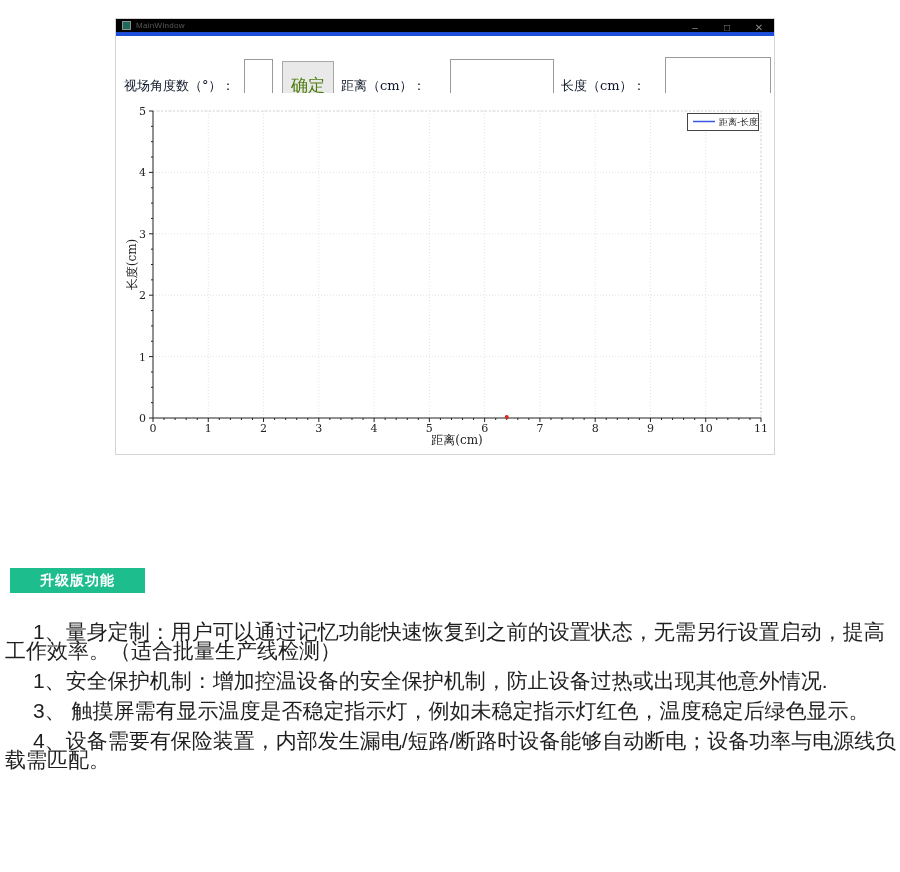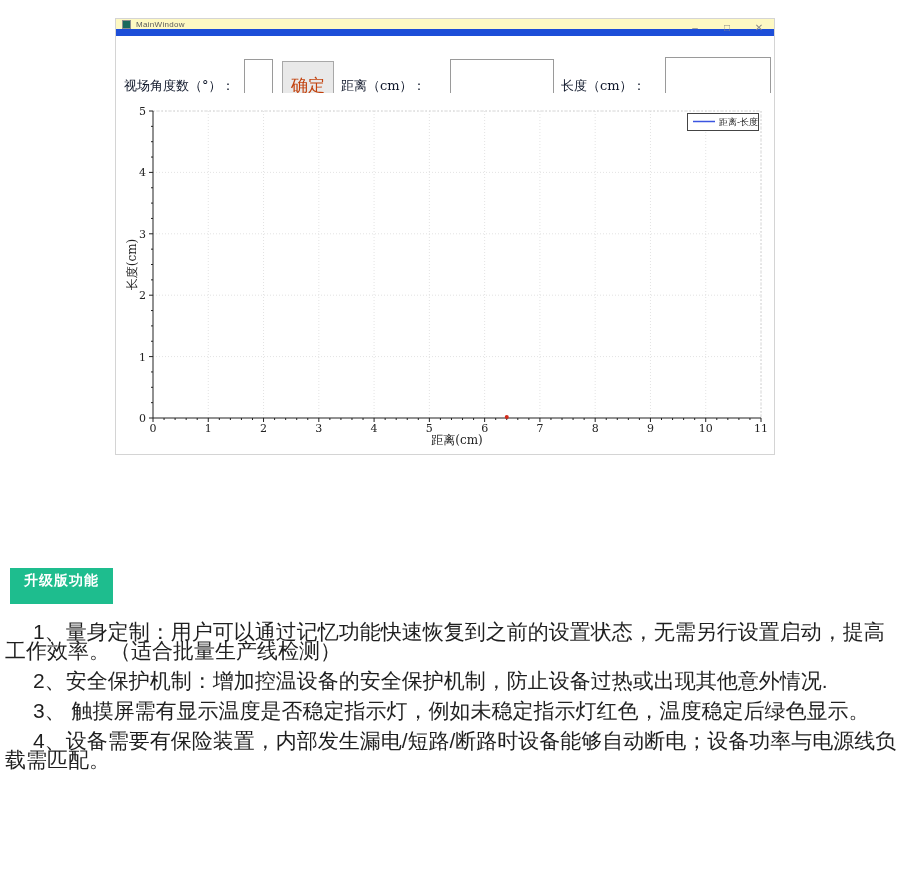--- a/index.html
+++ b/index.html
@@ -2,45 +2,45 @@
 <html><head>
 <meta charset="utf-8">
 <style>
   * { margin:0; padding:0; box-sizing:border-box; }
   html,body { width:900px; height:872px; background:#ffffff; font-family:"Liberation Sans",sans-serif; color:#262626; }
   #page { position:relative; width:900px; height:872px; background:#fff; overflow:hidden; }
 
   
   .app-window { position:absolute; left:115px; top:18px; width:660px; height:437px;
                 background:#fff; border:1px solid #d4d4d4; }
-  .titlebar { position:absolute; left:0; top:0; width:100%; height:17px; background:#fef9c3;
-              border-bottom:7px solid #1d4ed8; display:flex; align-items:center; }
+  .titlebar { position:absolute; left:0; top:0; width:100%; height:17px; background:#000000;
+              border-bottom:4px solid #1d4ed8; display:flex; align-items:center; }
   .win-icon { width:9px; height:9px; margin-left:6px; border:1px solid #8f8f8f; background:#1c6b5c; }
   .win-title { font-size:8px; color:#5a5a5a; margin-left:5px; letter-spacing:0.3px; }
   .win-controls { position:absolute; right:8px; top:0; height:17px; display:flex; gap:18px; align-items:center; }
   .win-btn { font-size:10px; color:#8a8a8a; line-height:17px; width:14px; text-align:center; cursor:default; }
 
   
   .form-label { position:absolute; font-family:"DejaVu Serif",serif; font-size:13px; color:#0f172a; top:58px; }
   .qt-input { position:absolute; background:#fff; border:1px solid #9a9a9a; top:40px; height:52px;
               font-family:"DejaVu Serif",serif; font-size:14px; padding:2px 4px; }
   .qt-btn { position:absolute; left:166px; top:42px; width:52px; height:48px; background:#e9e9e9;
-            border:1px solid #a8a8a8; font-family:"DejaVu Serif",serif; font-size:17px; color:#c2410c; text-align:center; }
+            border:1px solid #a8a8a8; font-family:"DejaVu Serif",serif; font-size:17px; color:#4d7c0f; text-align:center; }
 
   
   .chart-wrap { position:absolute; left:0; top:74px; width:658px; height:361px; background:#fff; }
   .tick   { font:11px "DejaVu Serif",serif; fill:#222; }
   .axlabel{ font:12px "DejaVu Serif",serif; fill:#222; }
   .legend-text { font:9px "DejaVu Serif",serif; fill:#222; }
 
   
   .desc { position:absolute; left:30px; top:496px; width:860px; font-size:14px; line-height:20px; color:#1f1f1f; }
   .desc b { font-weight:bold; color:#111; }
 
-  .badge { position:absolute; left:10px; top:568px; height:36px; line-height:25px; padding:0 14px;
+  .badge { position:absolute; left:10px; top:568px; height:25px; line-height:25px; padding:0 30px;
            color:#ffffff; font-size:14px; font-weight:bold; letter-spacing:1px; background:#1ebd8e; }
 
   .features { position:absolute; left:5px; top:622px; width:893px; }
   .features p { font-size:21px; line-height:19px; margin:0 0 11px 0; text-indent:28px; color:#1f1f1f; }
 </style>
 </head>
 <body>
 
 <div id="page">
 
@@ -189,18 +189,18 @@
           <text x="603" y="32" class="legend-text">距离-长度</text>
         </svg>
     </div>
   </div>
 
 
   <div class="badge" style="background: rgb(30, 189, 142);">升级版功能</div>
 
   <div class="features">
     <p>1、量身定制：用户可以通过记忆功能快速恢复到之前的设置状态，无需另行设置启动，提高工作效率。（适合批量生产线检测）</p>
-    <p>2、安全保护机制：增加控温设备的安全保护机制，防止设备过热或出现其他意外情况.</p>
+    <p>1、安全保护机制：增加控温设备的安全保护机制，防止设备过热或出现其他意外情况.</p>
     <p>3、 触摸屏需有显示温度是否稳定指示灯，例如未稳定指示灯红色，温度稳定后绿色显示。</p>
     <p>4、设备需要有保险装置，内部发生漏电/短路/断路时设备能够自动断电；设备功率与电源线负载需匹配。</p>
   </div>
 
 </div>
 
 </body></html>

